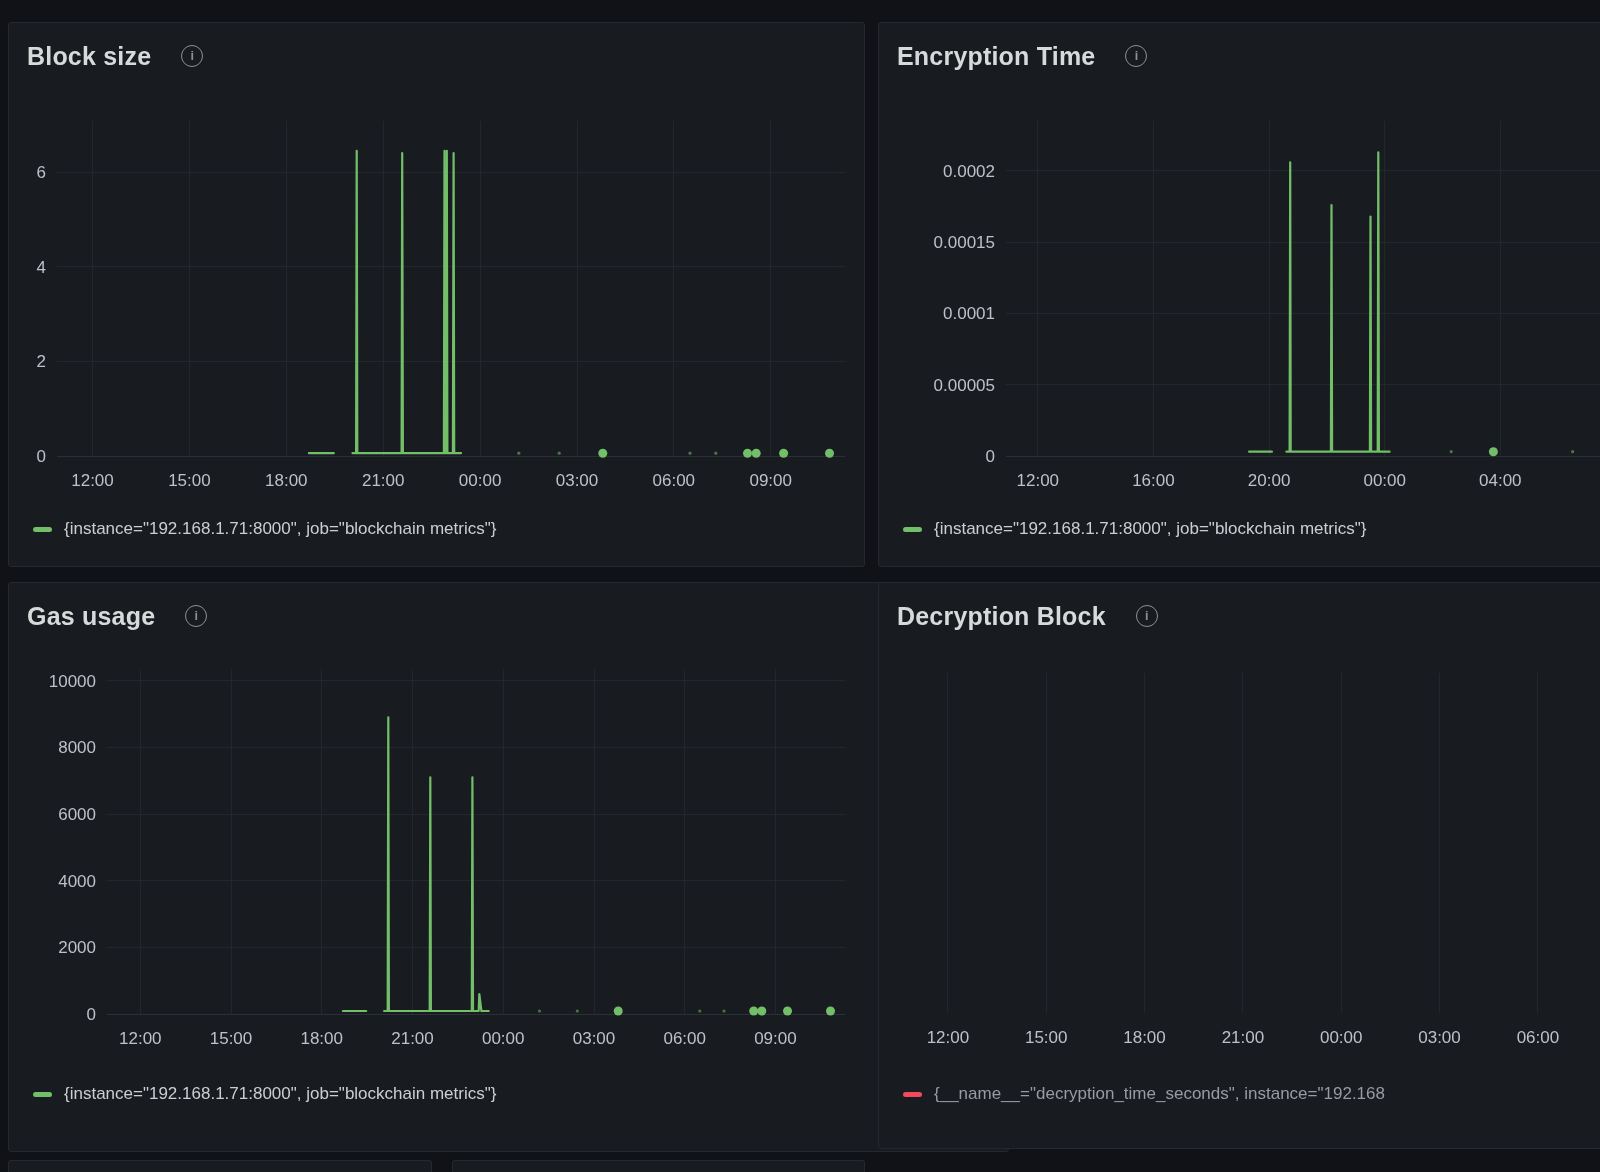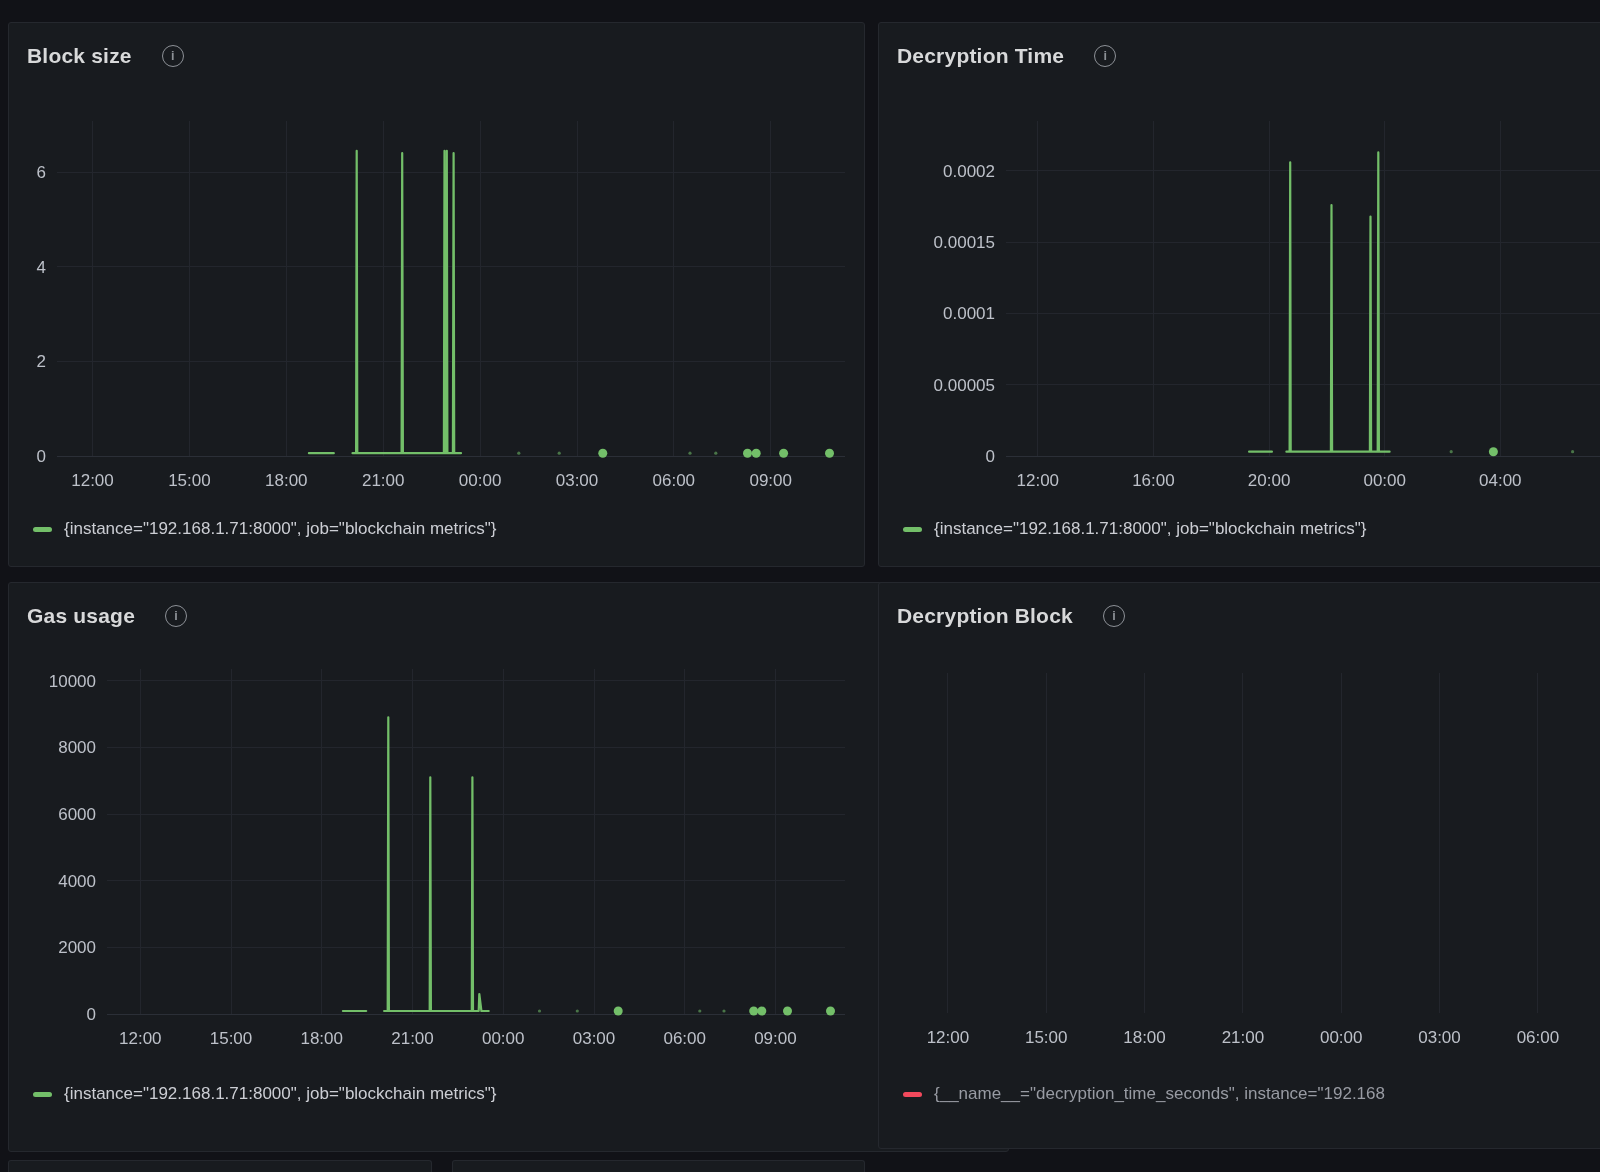--- a/index.html
+++ b/index.html
@@ -9,21 +9,21 @@
     font-family:"Liberation Sans", sans-serif;
   }
   .panel{
     position:absolute;background:#181b1f;border:1px solid #25282e;border-radius:3px;
     box-sizing:border-box;
   }
   .panel-header{
     display:flex;align-items:center;padding:18px 0 0 18px;height:30px;
   }
   .panel-title{
-    color:#d8d9da;font-size:21px;font-weight:600;letter-spacing:.2px;line-height:26px;
+    color:#d8d9da;font-size:25px;font-weight:600;letter-spacing:.2px;line-height:26px;
   }
   .info-icon{
     margin-left:30px;width:20px;height:20px;border:1.7px solid #8d9197;border-radius:50%;
     display:inline-flex;align-items:center;justify-content:center;
     color:#8d9197;font-size:12.5px;font-weight:700;line-height:1;
   }
   .chart-svg{position:absolute;left:0;display:block;}
   .tick{fill:#bdc1c9;font-size:17px;font-family:"Liberation Sans",sans-serif;}
   .legend-row{
     position:absolute;left:24px;display:flex;align-items:center;white-space:nowrap;overflow:hidden;
@@ -84,21 +84,21 @@
       <circle cx="706.8" cy="360.2" r="1.6" fill="#73bf69" opacity="0.55"></circle>
     </svg>
   <div class="legend-row" style="top:495px;width:820px;">
     <span class="legend-swatch" style="background: rgb(115, 191, 105);"></span>
     <span class="legend-label" style="color: rgb(204, 206, 212);">{instance="192.168.1.71:8000", job="blockchain metrics"}</span>
   </div>
 </div>
 
 <div class="panel" style="left:878px;top:22px;width:732px;height:545px;">
   <div class="panel-header">
-    <span class="panel-title">Decryption Time</span>
+    <span class="panel-title">Encryption Time</span>
     <span class="info-icon">i</span>
   </div>
   <svg class="chart-svg" style="top:70px;" width="730" height="430">
       <line x1="158.8" x2="158.8" y1="28" y2="363" stroke="#23262d" stroke-width="1" shape-rendering="crispEdges"></line>
       <line x1="274.4" x2="274.4" y1="28" y2="363" stroke="#23262d" stroke-width="1" shape-rendering="crispEdges"></line>
       <line x1="390.1" x2="390.1" y1="28" y2="363" stroke="#23262d" stroke-width="1" shape-rendering="crispEdges"></line>
       <line x1="505.7" x2="505.7" y1="28" y2="363" stroke="#23262d" stroke-width="1" shape-rendering="crispEdges"></line>
       <line x1="621.3" x2="621.3" y1="28" y2="363" stroke="#23262d" stroke-width="1" shape-rendering="crispEdges"></line>
       <line x1="127" x2="730" y1="363.0" y2="363.0" stroke="#23262d" stroke-width="1" shape-rendering="crispEdges"></line>
       <line x1="127" x2="730" y1="291.7" y2="291.7" stroke="#23262d" stroke-width="1" shape-rendering="crispEdges"></line>

